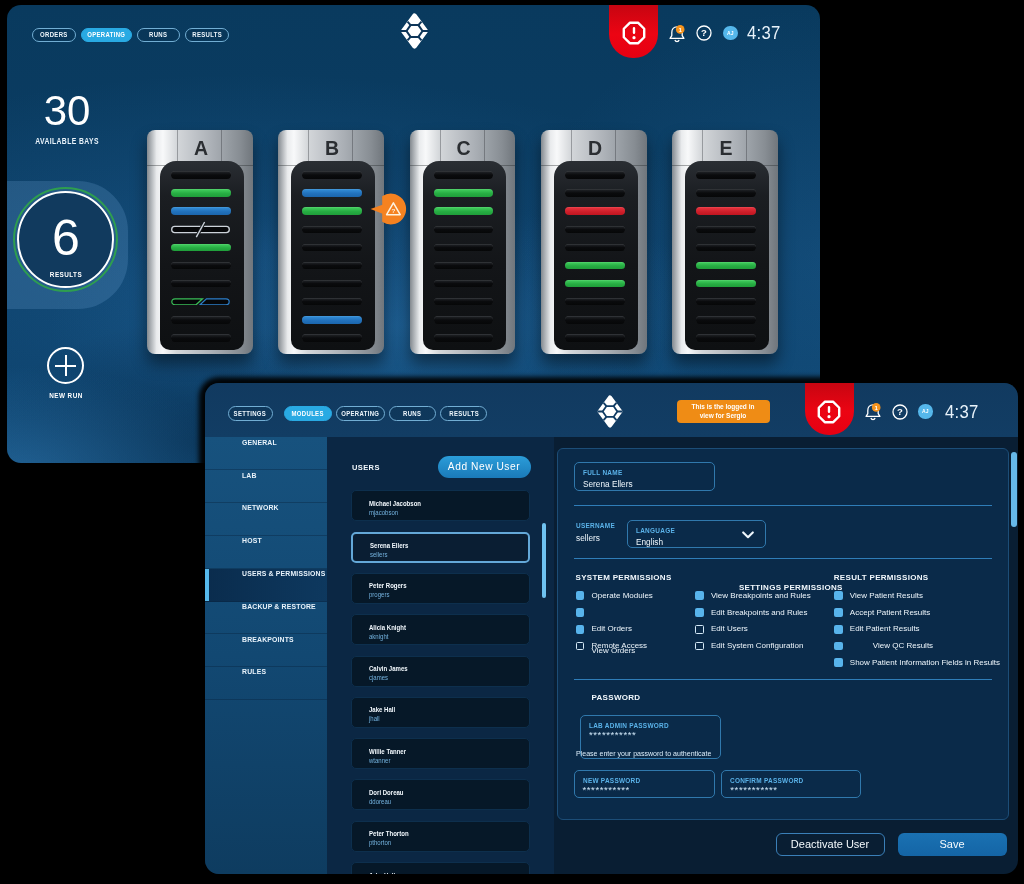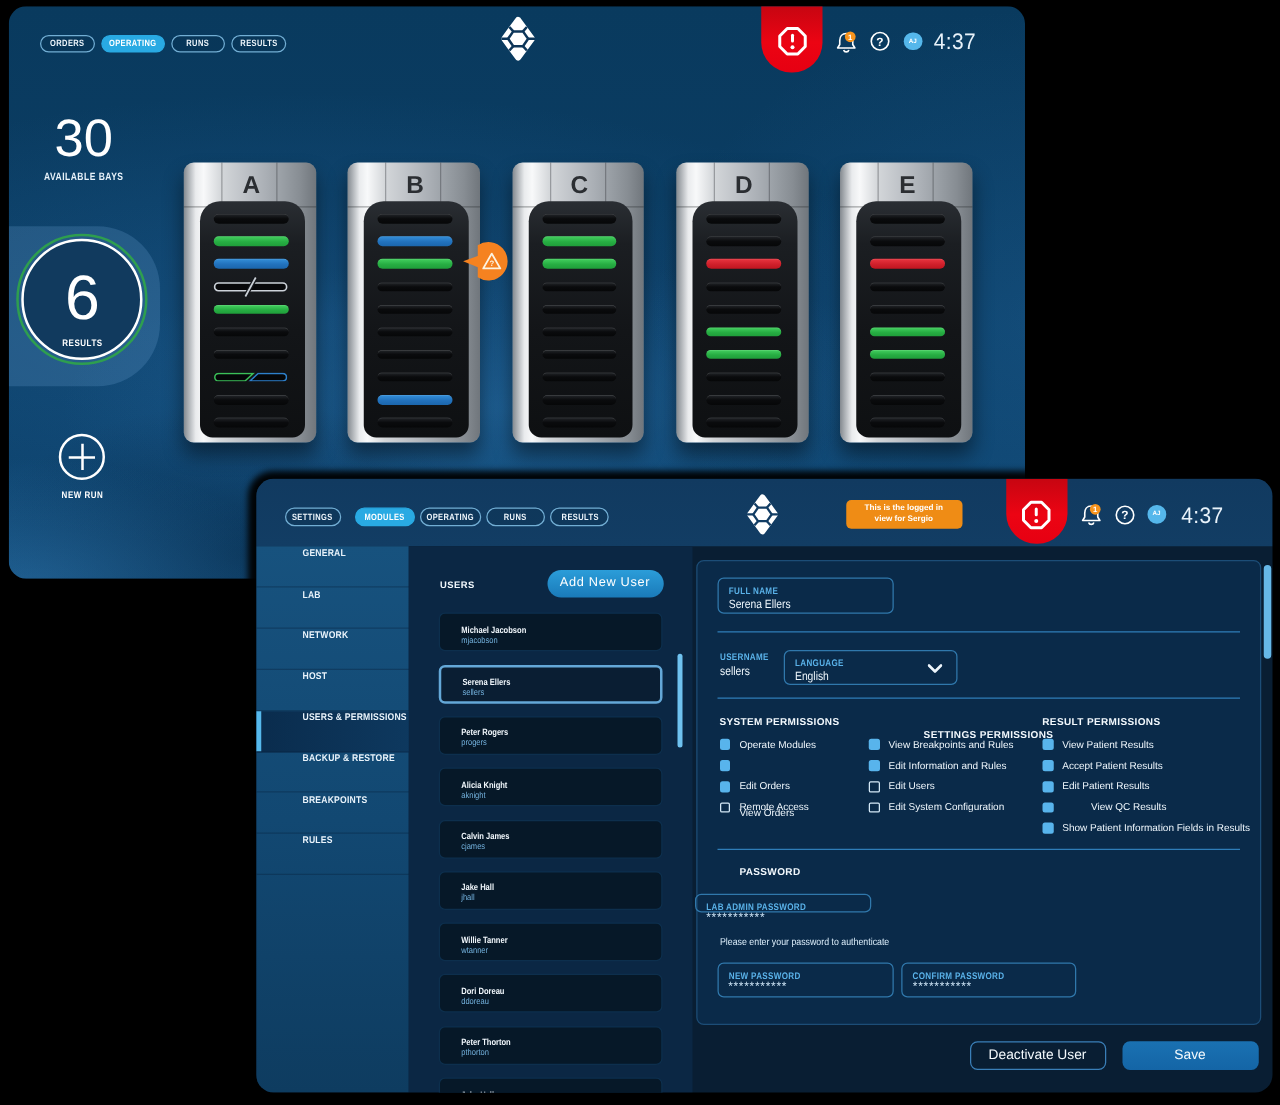--- a/index.html
+++ b/index.html
@@ -441,39 +441,39 @@
     <div class="cb" style="left:370.5px; top:225.0px;"></div>
     <div class="cblab" style="left:386.5px; top:224.5px;margin-top:38px;">View Orders</div>
     <div class="cb" style="left:370.5px; top:241.79999999999998px;"></div>
     <div class="cblab" style="left:386.5px; top:241.29999999999998px;">Edit Orders</div>
     <div class="cb off" style="left:370.5px; top:258.6px;"></div>
     <div class="cblab" style="left:386.5px; top:258.1px;">Remote Access</div>
     <div class="sechead" style="left:489.9px; top:200px;margin-left:44px;">SETTINGS PERMISSIONS</div>
     <div class="cb" style="left:489.9px; top:208.2px;"></div>
     <div class="cblab" style="left:505.9px; top:207.7px;">View Breakpoints and Rules</div>
     <div class="cb" style="left:489.9px; top:225.0px;"></div>
-    <div class="cblab" style="left:505.9px; top:224.5px;">Edit Information and Rules</div>
+    <div class="cblab" style="left:505.9px; top:224.5px;">Edit Breakpoints and Rules</div>
     <div class="cb off" style="left:489.9px; top:241.79999999999998px;"></div>
     <div class="cblab" style="left:505.9px; top:241.29999999999998px;">Edit Users</div>
     <div class="cb off" style="left:489.9px; top:258.6px;"></div>
     <div class="cblab" style="left:505.9px; top:258.1px;">Edit System Configuration</div>
     <div class="sechead" style="left:628.8px; top:190px;">RESULT PERMISSIONS</div>
     <div class="cb" style="left:628.8px; top:208.2px;"></div>
     <div class="cblab" style="left:644.8px; top:207.7px;">View Patient Results</div>
     <div class="cb" style="left:628.8px; top:225.0px;"></div>
     <div class="cblab" style="left:644.8px; top:224.5px;">Accept Patient Results</div>
     <div class="cb" style="left:628.8px; top:241.79999999999998px;"></div>
     <div class="cblab" style="left:644.8px; top:241.29999999999998px;">Edit Patient Results</div>
     <div class="cb" style="left:628.8px; top:258.6px;"></div>
     <div class="cblab" style="left:644.8px; top:258.1px;margin-left:23px;">View QC Results</div>
     <div class="cb" style="left:628.8px; top:275.4px;"></div>
     <div class="cblab" style="left:644.8px; top:274.9px;">Show Patient Information Fields in Results</div>
     <div class="divider" style="left:368.5px; top:296.3px; width:418.5px;"></div>
     <div class="sechead" style="left:370.5px; top:310px;margin-left:16px;">PASSWORD</div>
-    <div class="fbox" style="left:351px; top:331.9px; width:141px; height:15px;">
+    <div class="fbox" style="left:375px; top:331.9px; width:141px; height:44px;">
   <div class="flabel">LAB ADMIN PASSWORD</div>
       <div class="stars">***********</div>
     </div>
     <div class="abs" style="left:370.5px; top:366px; font-size:8px; color:#dceefb;
   transform:scaleX(0.88); transform-origin:0 0; white-space:nowrap;">Please enter your password to authenticate</div>
     <div class="fbox" style="left:368.5px; top:386.5px; width:141px; height:28.3px;">
   <div class="flabel">NEW PASSWORD</div>
       <div class="stars">***********</div>
     </div>
     <div class="fbox" style="left:516.3px; top:386.5px; width:140px; height:28.3px;">

